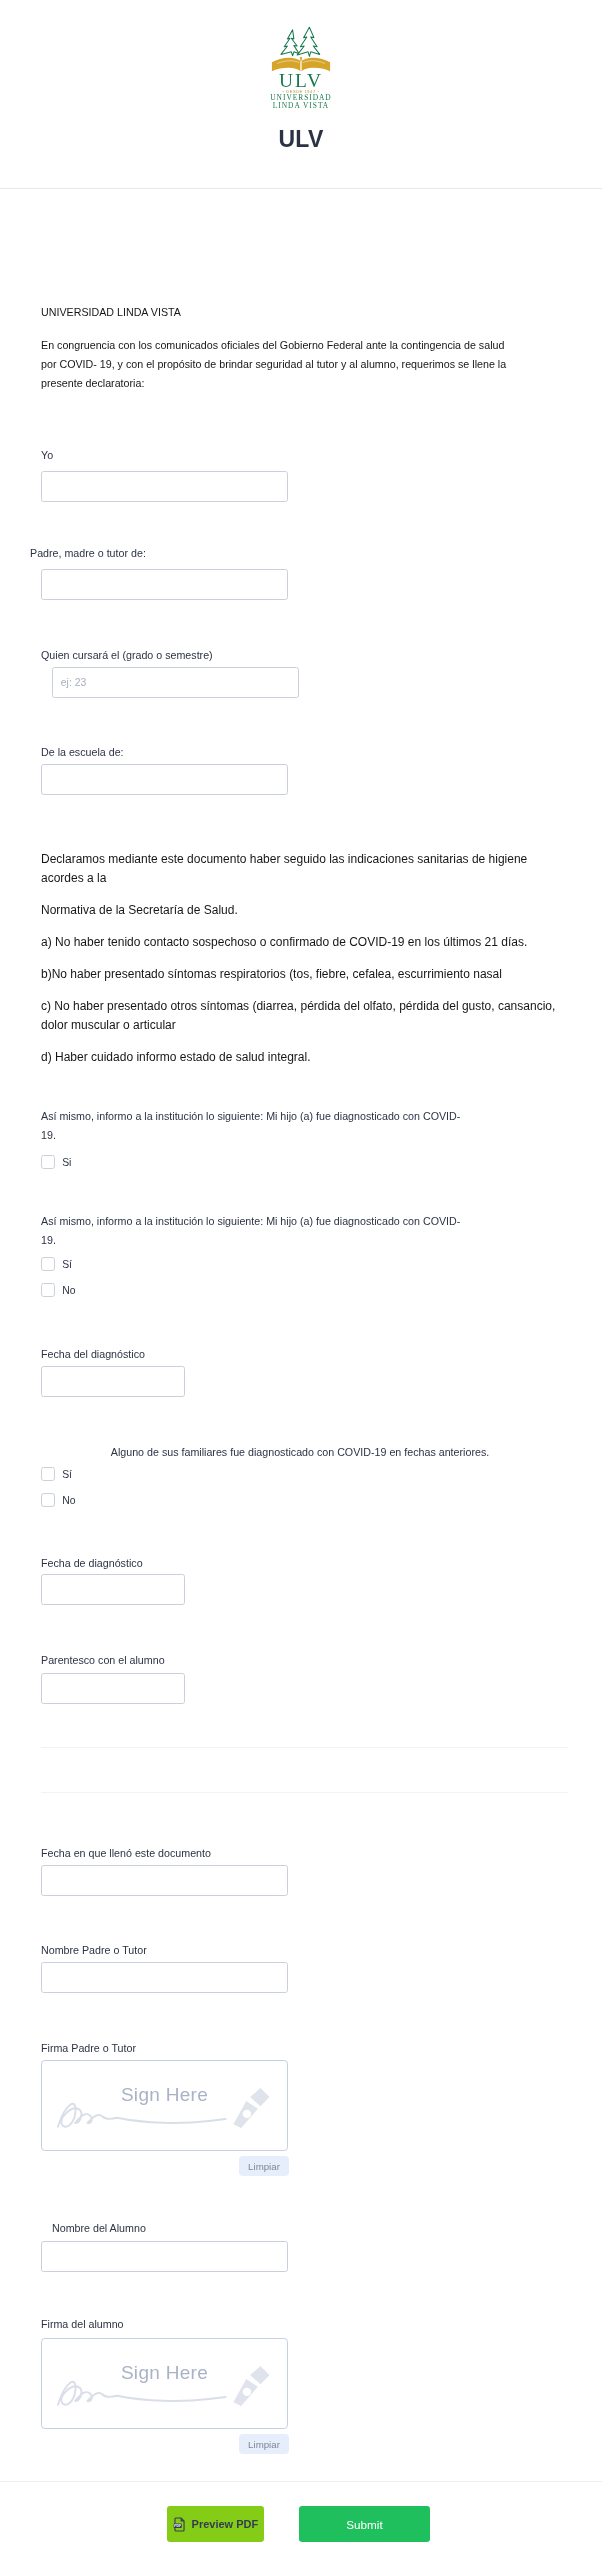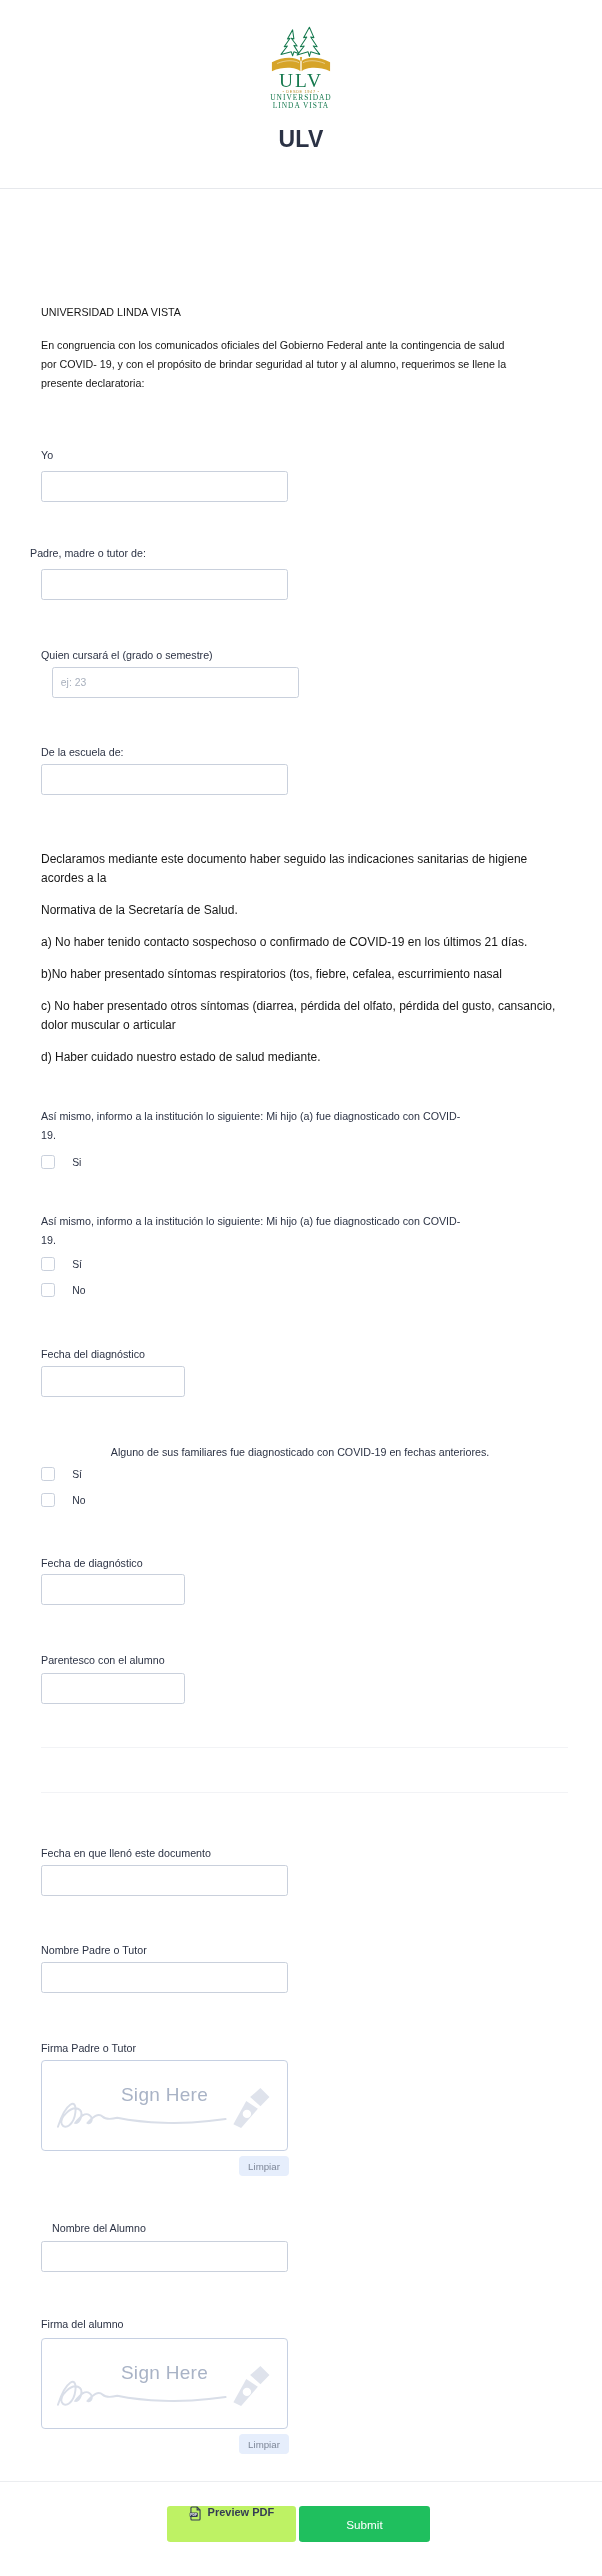--- a/index.html
+++ b/index.html
@@ -25,35 +25,35 @@
   .text-input--narrow { width:144px; }
   .text-input::placeholder { color:#a8b0bd; }
 
   .rich-par { left:41px; top:850px; width:518px; font-size:12px; color:#161616;
               line-height:19px; }
   .rich-par p { margin:0 0 13px 0; }
 
   .check-row { display:flex; align-items:center; }
   .checkbox { width:14.2px; height:14.2px; border:0.6px solid #c9d0dc; border-radius:2.6px;
               background:#fff; flex:0 0 auto; }
-  .check-label { margin-left:17px; font-size:10.4px; color:#2c3345; font-weight:400; }
+  .check-label { margin-left:7px; font-size:10.4px; color:#2c3345; font-weight:400; }
 
   .pagebreak-divider { left:41px; top:0; width:527px; height:1.3px; background:#f2f3f6; }
 
   .sigpad { width:247px; height:91px; border:0.6px solid #c6d0e2; border-radius:3.9px;
             background:#fff; overflow:hidden; }
   .sign-here { position:absolute; left:0; top:23px; width:100%; text-align:center;
                font-size:19px; color:#a9b3c6; font-weight:500; letter-spacing:0.3px; }
   .clear-btn { width:50px; height:20px; background:#e6eefc; border:none; border-radius:3.9px;
                color:#7e8798; font-size:9.7px; font-family:"Liberation Sans", sans-serif;
                cursor:pointer; }
 
   .footer-divider { left:0; top:2481px; width:602px; height:0.6px; background:#ebedf0; }
-  .preview-btn { left:167px; top:2506px; width:129px; height:36px; background:#bef264;
-                 border:none; border-radius:3.2px; display:flex; align-items:flex-start;
+  .preview-btn { left:167px; top:2506px; width:97px; height:36px; background:#84cc16;
+                 border:none; border-radius:3.2px; display:flex; align-items:center;
                  justify-content:center; gap:5.8px; font-size:11px; font-weight:600;
                  color:#343c54; font-family:"Liberation Sans", sans-serif; cursor:pointer; }
   .submit-btn { left:299px; top:2506px; width:131px; height:36px; background:#1fbf5e;
                 border:none; border-radius:3.2px; color:#ffffff; font-size:11.7px;
                 font-weight:500; font-family:"Liberation Sans", sans-serif; cursor:pointer; }
 
   .logo-serif { font-family:"Liberation Serif", serif; }
 </style>
 </head>
 <body>
@@ -97,21 +97,21 @@
 
   <div class="abs q-label" style="left:41px; top:743px;">De la escuela de:</div>
   <input class="abs text-input" style="left: 41px; top: 764px;" type="text" value="">
 
   <div class="abs rich-par">
     <p>Declaramos mediante este documento haber seguido las indicaciones sanitarias de higiene acordes a la</p>
     <p>Normativa de la Secretaría de Salud.</p>
     <p>a) No haber tenido contacto sospechoso o confirmado de COVID-19 en los últimos 21 días.</p>
     <p>b)No haber presentado síntomas respiratorios (tos, fiebre, cefalea, escurrimiento nasal</p>
     <p>c) No haber presentado otros síntomas (diarrea, pérdida del olfato, pérdida del gusto, cansancio, dolor muscular o articular</p>
-    <p>d) Haber cuidado nuestro estado de salud mediante.</p>
+    <p>d) Haber cuidado informo estado de salud integral.</p>
   </div>
 
   <div class="abs q-label" style="left:41px; top:1107px; width:427px;">Así mismo, informo a la institución lo siguiente: Mi hijo (a) fue diagnosticado con COVID-19.</div>
   <div class="abs check-row" style="left:41px; top:1155px;">
     <div class="checkbox"></div>
     <div class="check-label">Si</div>
   </div>
 
   <div class="abs q-label" style="left:41px; top:1212px; width:427px;">Así mismo, informo a la institución lo siguiente: Mi hijo (a) fue diagnosticado con COVID-19.</div>
   <div class="abs check-row" style="left:41px; top:1257px;">

